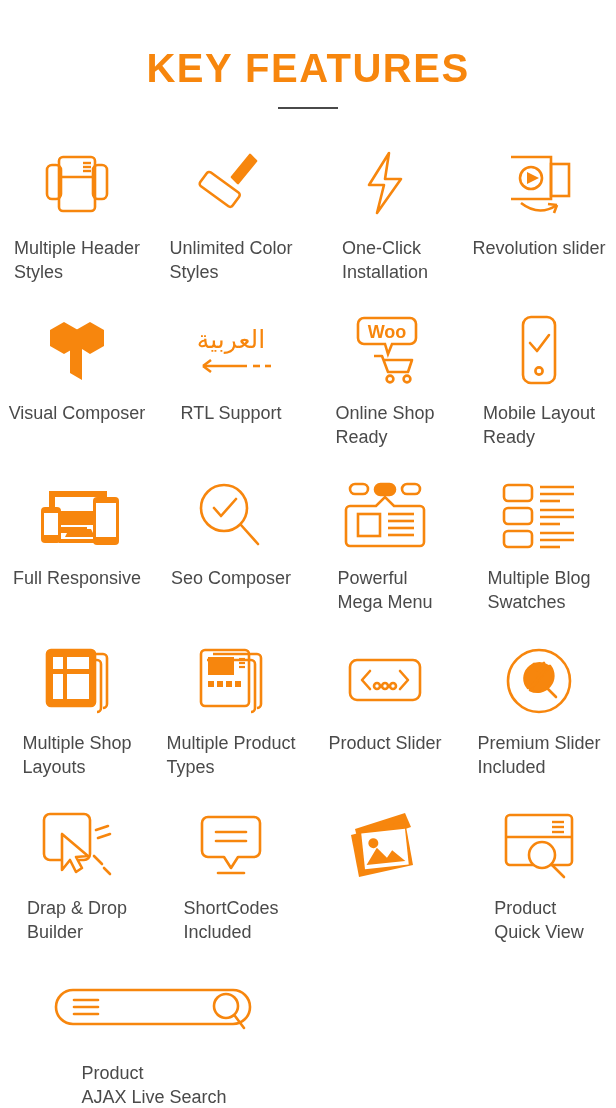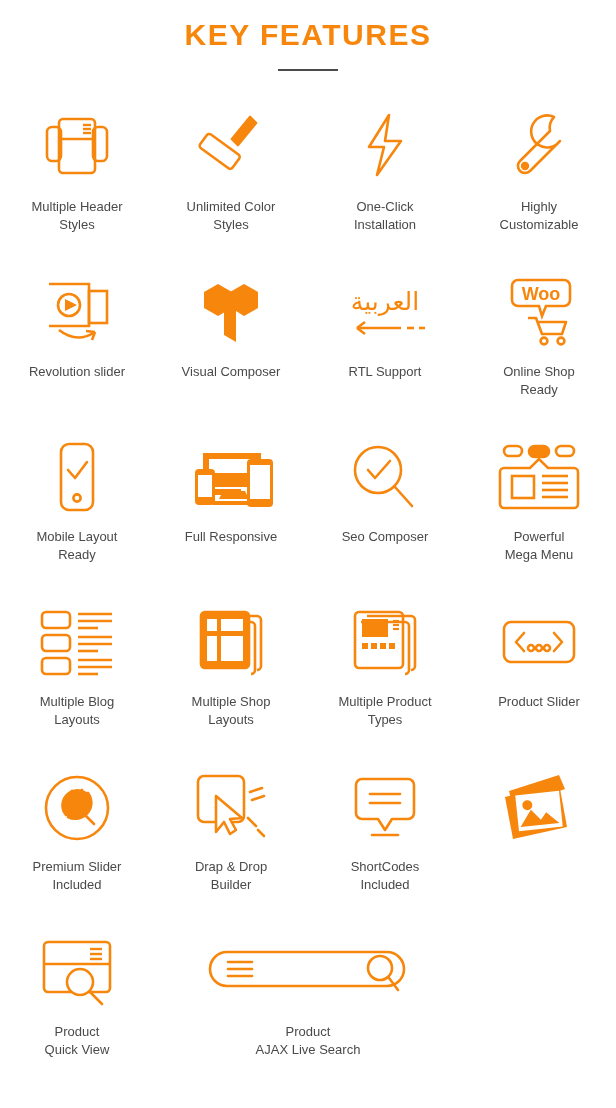--- a/index.html
+++ b/index.html
@@ -6,26 +6,26 @@
   body{
     width:616px; height:1108px;
     background:#ffffff;
     font-family:"Liberation Sans","DejaVu Sans",sans-serif;
     overflow:hidden;
   }
   .page{position:relative;width:616px;height:1108px;}
 
   .title{
     text-align:center;
-    font-size:30px;
+    font-size:40px;
     font-weight:700;
     letter-spacing:1.5px;
     color:#F7860D;
     margin:0;
-    padding-top:20px;
+    padding-top:48px;
     line-height:1;
   }
   .divider-wrap{display:flex;justify-content:center;margin-top:19px;}
   .divider{width:60px;height:2px;background:#4a4a4a;}
 
   .grid{
     margin-top:24px;
     display:grid;
     grid-template-columns:repeat(4,1fr);
     row-gap:0px;
@@ -45,22 +45,22 @@
   .icon{
     height:78px;
     display:flex;
     align-items:center;
     justify-content:center;
   }
   .icon svg{display:block;overflow:visible;}
 
   .label{
     margin-top:11px;
-    text-align:center;
-    font-size:13px;
+    text-align:left;
+    font-size:18px;
     line-height:1.35;
     color:#4a4a4a;
     white-space:pre-line;
     max-width:140px;
   }
   .cell.span2 .label{max-width:230px;}
 </style>
 </head>
 <body>
 
@@ -104,30 +104,20 @@
     <div class="cell">
       <div class="icon">
         <svg width="44" height="70" viewBox="0 0 44 70" fill="none" stroke="#F7860D" stroke-width="2.6" stroke-linejoin="round">
           <path d="M26 2 L6 34 L21 34 L14 62 L38 28 L22 28 Z"></path>
         </svg>
       </div>
       <div class="label">One-Click
 Installation</div>
     </div>
 
-    <div class="cell">
-      <div class="icon">
-        <svg width="58" height="70" viewBox="0 0 58 70" fill="none" stroke="#F7860D" stroke-width="2.6" stroke-linejoin="round">
-          <path d="M44 4 a16 16 0 1 0 6 24 L20 58 a7 7 0 1 1 -10 -10 L40 18 a16 16 0 0 1 4 -14 Z"></path>
-          <circle cx="15" cy="53" r="4.2" fill="#F7860D" stroke="none"></circle>
-        </svg>
-      </div>
-      <div class="label">Highly
-Customizable</div>
-    </div>
 
     <div class="cell">
       <div class="icon">
         <svg width="76" height="66" viewBox="0 0 76 66" fill="none" stroke="#F7860D" stroke-width="2.6">
           <path d="M10 4 H50 V46 H10"></path>
           <rect x="50" y="11" width="18" height="32"></rect>
           <circle cx="30" cy="25" r="11"></circle>
           <path d="M26 19 L38 25 L26 31 Z" fill="#F7860D" stroke="none"></path>
           <path d="M20 50 Q38 64 56 52" stroke-width="2.6"></path>
           <path d="M56 52 L47 51 M56 52 L53 60" stroke-width="2.6"></path>
@@ -241,21 +231,21 @@
           <line x1="38" y1="18" x2="58" y2="18"></line>
           <line x1="38" y1="27" x2="72" y2="27"></line>
           <line x1="38" y1="34" x2="72" y2="34"></line>
           <line x1="38" y1="41" x2="58" y2="41"></line>
           <line x1="38" y1="50" x2="72" y2="50"></line>
           <line x1="38" y1="57" x2="72" y2="57"></line>
           <line x1="38" y1="64" x2="58" y2="64"></line>
         </svg>
       </div>
       <div class="label">Multiple Blog
-Layouts</div>
+Swatches</div>
     </div>
 
     <div class="cell">
       <div class="icon">
         <svg width="64" height="66" viewBox="0 0 64 66" fill="none" stroke="#F7860D" stroke-width="2.6">
           <path d="M14 6 H58 a4 4 0 0 1 4 4 V56 a4 4 0 0 1 -4 4"></path>
           <path d="M8 12 H52 a4 4 0 0 1 4 4 V60 a4 4 0 0 1 -4 4"></path>
           <rect x="2" y="2" width="48" height="56" rx="4" fill="#F7860D" stroke="#F7860D"></rect>
           <rect x="8" y="9" width="10" height="12" fill="#ffffff" stroke="none"></rect>
           <rect x="22" y="9" width="22" height="12" fill="#ffffff" stroke="none"></rect>

